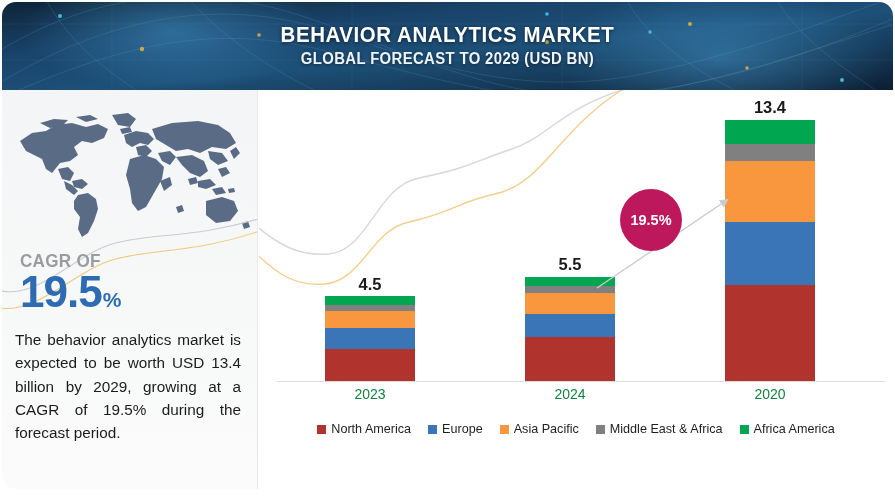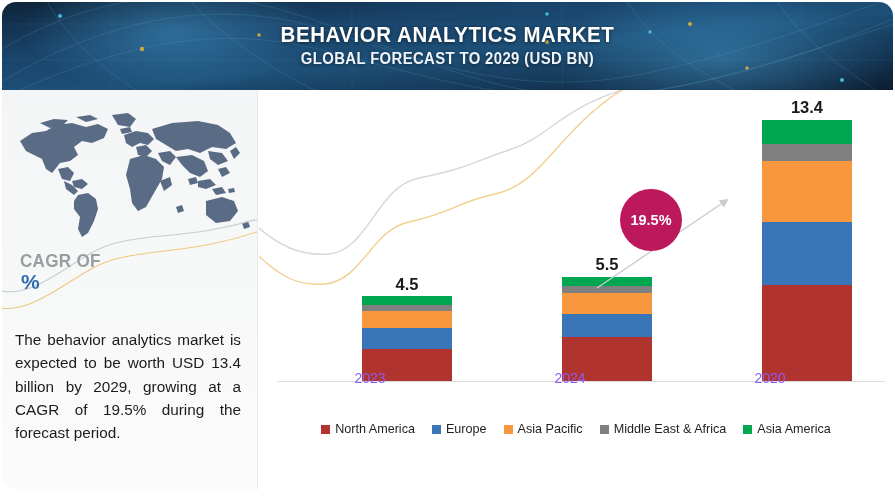--- a/index.html
+++ b/index.html
@@ -129,35 +129,35 @@
     left: 18px; top: 14px;
     width: 600px; height: 278px;
   }
   .axis-line {
     position: absolute;
     left: 18px; top: 291px;
     width: 608px; height: 1px;
     background: #dddddd;
   }
 
-  .bar-group { position: absolute; bottom: 0; margin-left: 37px; }
+  .bar-group { position: absolute; bottom: 0; }
   .bar-stack { position: absolute; bottom: 0; width: 100%; }
   .seg { width: 100%; }
   .bar-total {
     position: absolute;
     left: 50%; transform: translateX(-50%);
     color: #1a1a1a;
     font-size: 16.5px;
     font-weight: bold;
     white-space: nowrap;
   }
   .x-label {
     position: absolute;
-    top: 280px;
-    color: #8b5cf6;
+    top: 296px;
+    color: #15803d;
     font-size: 14px;
     text-align: center;
     white-space: nowrap;
   }
 
   .cagr-bubble {
     position: absolute;
     width: 62px; height: 62px;
     border-radius: 50%;
     background: #be185d;
@@ -290,20 +290,21 @@
       </div>
 
       <svg class="side-curves" viewBox="0 0 256 110" preserveAspectRatio="none">
         <path d="M-10,78 C30,96 70,46 110,34 C150,22 190,30 266,6" stroke="#c9ccd1" stroke-width="1.1" fill="none"></path>
         <path d="M-10,96 C30,110 70,62 110,50 C150,38 196,44 266,18" stroke="#efc97f" stroke-width="1.1" fill="none"></path>
       </svg>
 
       <div class="cagr-block">
         <div class="cagr-of">CAGR OF</div>
         <div class="cagr-value-row">
+          <span class="cagr-num">19.5</span>
           <span class="cagr-pct">%</span>
         </div>
       </div>
 
       <div class="side-desc">The behavior analytics market is expected to be worth USD 13.4  billion by 2029, growing at a CAGR of 19.5% during the forecast period.</div>
     </div>
 
     <div class="chart-pane">
 
       <svg class="chart-curves" viewBox="0 0 634 260" preserveAspectRatio="none">
@@ -376,19 +377,19 @@
         <div class="legend-item">
           <span class="legend-swatch" style="background:#f9973e;"></span>
           <span class="legend-label">Asia Pacific</span>
         </div>
         <div class="legend-item">
           <span class="legend-swatch" style="background:#808080;"></span>
           <span class="legend-label">Middle East &amp; Africa</span>
         </div>
         <div class="legend-item">
           <span class="legend-swatch" style="background:#00a650;"></span>
-          <span class="legend-label">Asia America</span>
+          <span class="legend-label">Africa America</span>
         </div>
       </div>
 
     </div>
   </div>
 </div>
 
 </body></html>

